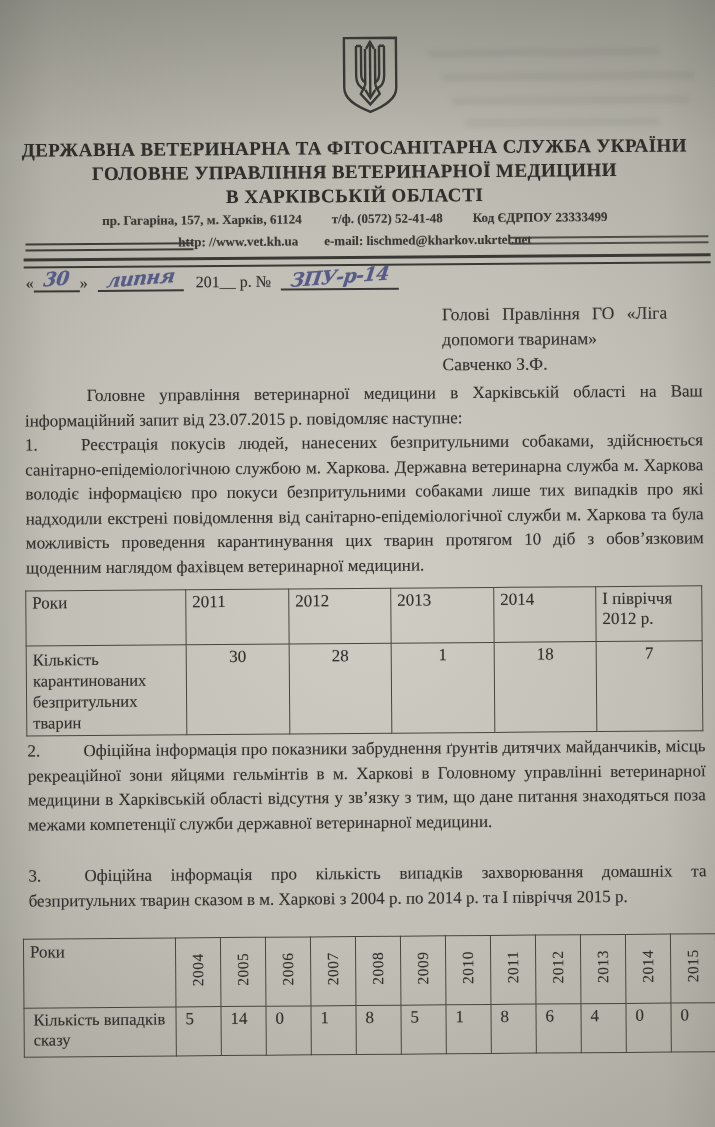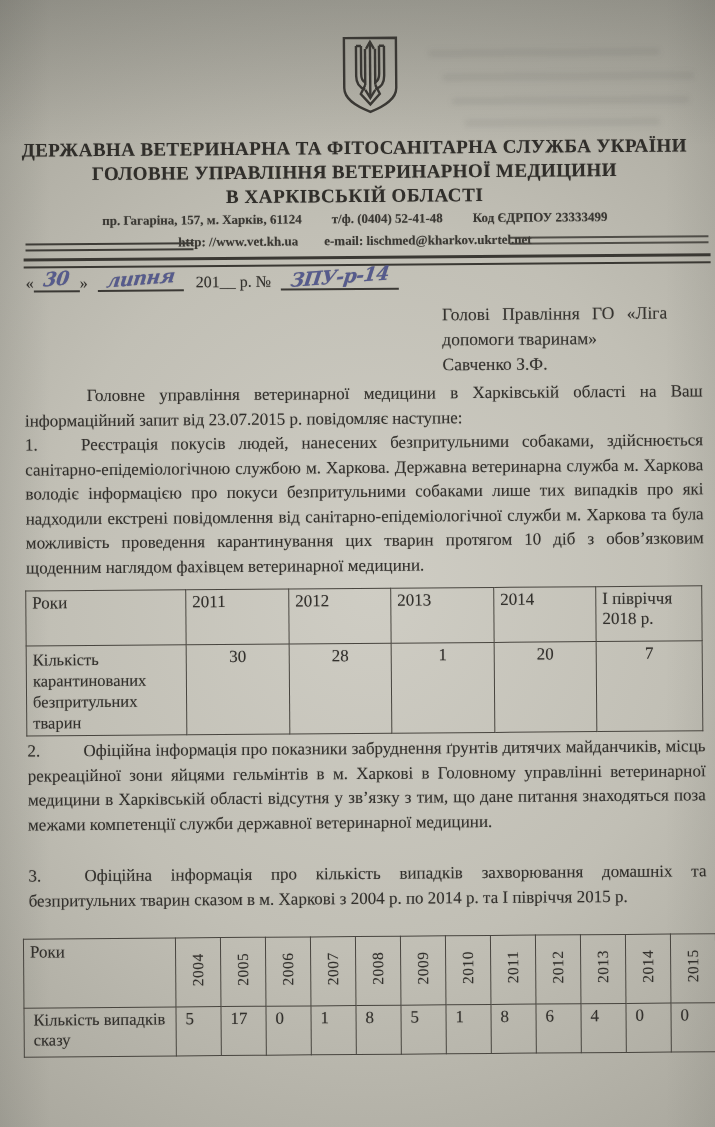--- a/index.html
+++ b/index.html
@@ -92,21 +92,21 @@
         <path d="M25 54 L30 62 L35 54"></path>
       </g>
     </svg>
 
     <div class="abs org org1">ДЕРЖАВНА ВЕТЕРИНАРНА ТА ФІТОСАНІТАРНА СЛУЖБА УКРАЇНИ</div>
     <div class="abs org org2">ГОЛОВНЕ УПРАВЛІННЯ ВЕТЕРИНАРНОЇ МЕДИЦИНИ</div>
     <div class="abs org org3">В ХАРКІВСЬКІЙ ОБЛАСТІ</div>
 
     <div class="abs contact contact1">
       <span>пр. Гагаріна, 157, м. Харків,  61124</span>
-      <span>т/ф. (0404) 52-41-48</span>
+      <span>т/ф. (0572) 52-41-48</span>
       <span>Код  ЄДРПОУ 23333499</span>
     </div>
     <div class="abs contact contact2">
       <span>http: //www.vet.kh.ua</span>
       <span>e-mail: lischmed@kharkov.ukrtel.net</span>
     </div>
 
     <div class="abs rule ruleL"></div>
     <div class="abs rule ruleR"></div>
     <div class="abs ruleF"></div>
@@ -137,28 +137,28 @@
           <col style="width:102px;">
           <col style="width:106px;">
       </colgroup>
       <tbody>
           <tr class="hrow">
         <td>Роки</td>
         <td>2011</td>
         <td>2012</td>
         <td>2013</td>
         <td>2014</td>
-        <td>І півріччя 2018 р.</td>
+        <td>І півріччя 2012 р.</td>
       </tr>
       <tr class="drow">
         <td class="lbl">Кількість карантинованих безпритульних тварин</td>
         <td>30</td>
         <td>28</td>
         <td>1</td>
-        <td>20</td>
+        <td>18</td>
         <td>7</td>
       </tr>
     </tbody>
       </table>
 
     <div class="abs para p2"><span class="pnum">2.</span><span>Офіційна інформація про показники забруднення ґрунтів дитячих майданчиків, місць рекреаційної зони яйцями гельмінтів в м. Харкові в Головному управлінні ветеринарної медицини в Харківській області відсутня у зв’язку з тим, що дане питання знаходяться поза межами компетенції служби державної ветеринарної медицини.</span></div>
 
     <div class="abs para p3"><span class="pnum">3.</span><span>Офіційна інформація про кількість випадків захворювання домашніх та безпритульних тварин сказом в м. Харкові з 2004 р. по 2014 р. та І півріччя 2015 р.</span></div>
 
     <table class="abs t2">
@@ -189,21 +189,21 @@
         <td><span class="vert">2010</span></td>
         <td><span class="vert">2011</span></td>
         <td><span class="vert">2012</span></td>
         <td><span class="vert">2013</span></td>
         <td><span class="vert">2014</span></td>
         <td><span class="vert">2015</span></td>
       </tr>
       <tr class="drow">
         <td class="lbl">Кількість випадків сказу</td>
         <td>5</td>
-        <td>17</td>
+        <td>14</td>
         <td>0</td>
         <td>1</td>
         <td>8</td>
         <td>5</td>
         <td>1</td>
         <td>8</td>
         <td>6</td>
         <td>4</td>
         <td>0</td>
         <td>0</td>

